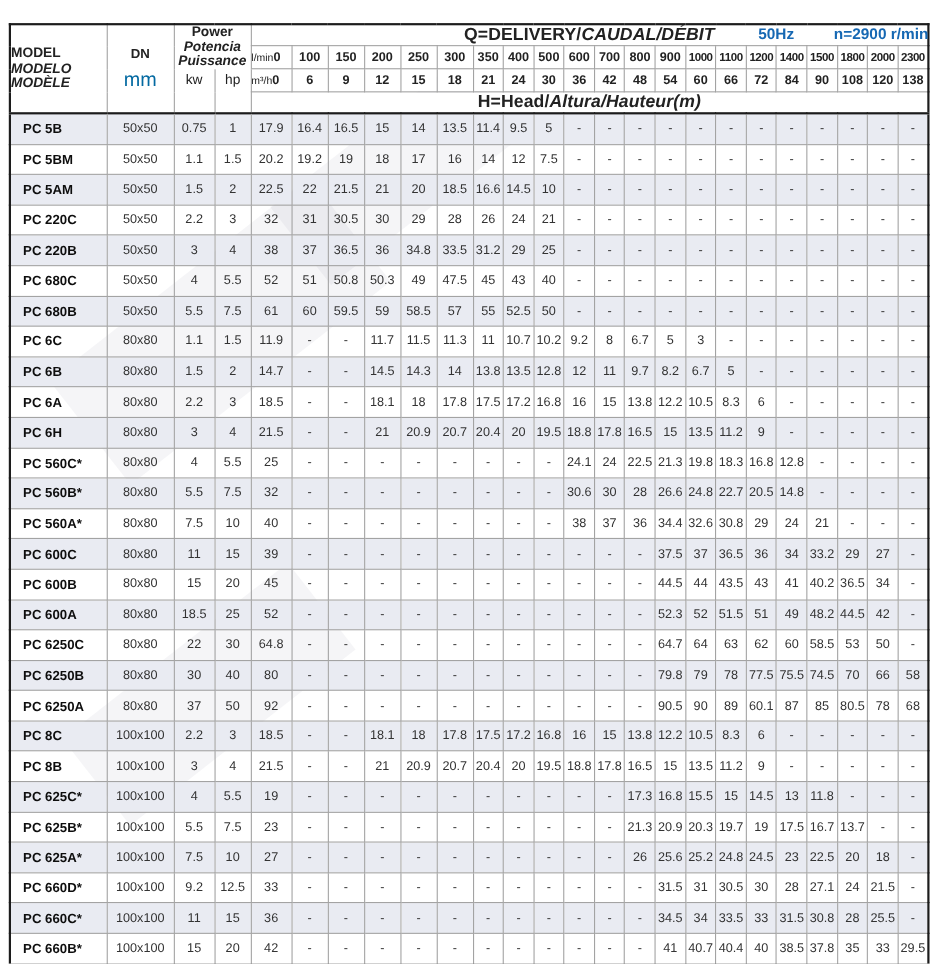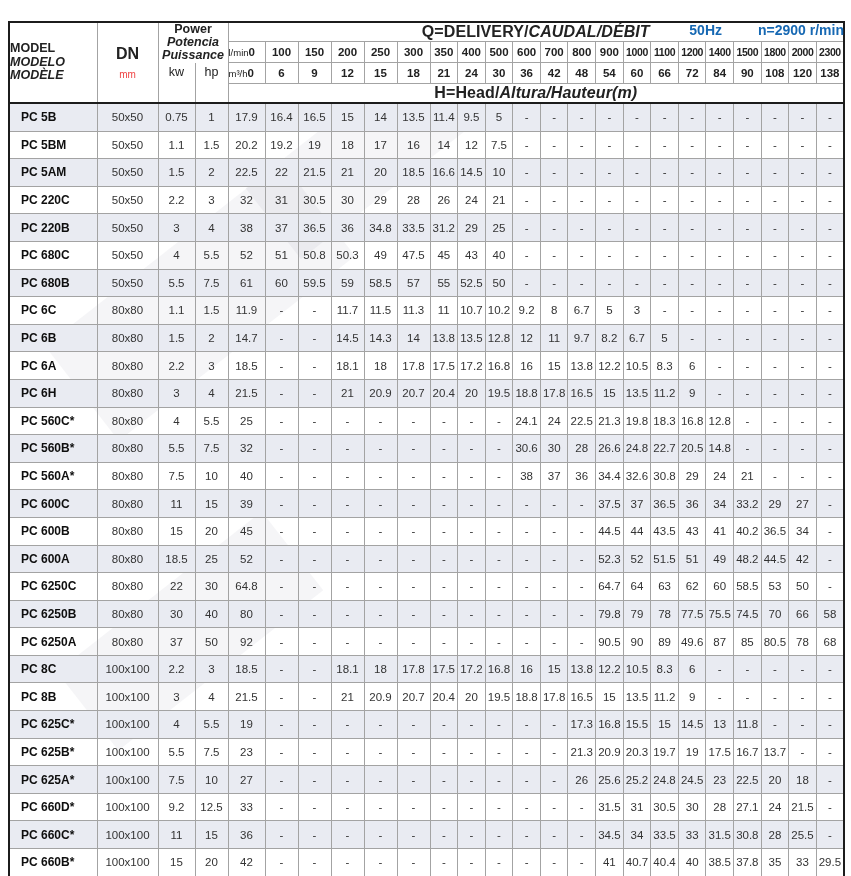--- a/index.html
+++ b/index.html
@@ -27,22 +27,22 @@
 
   
   thead th{font-weight:bold;color:#222;background:#fff;}
   .hr1{height:16px;}
   .hr2{height:21px;}
   .hr3{height:21px;}
   .hr4{height:13px;padding-left:28px;}
   .model-h,.dn-h{vertical-align:middle;}
   .model-h div{font-size:12.5px;line-height:13.5px;text-align:left;}
   .dn-h{vertical-align:middle;}
-  .dn-h .dn-top{font-size:16px;text-align:center;padding-bottom:6px;}
-  .dn-h .dn-unit{font-size:10px;font-weight:normal;text-align:center;color:#ef4444;}
+  .dn-h .dn-top{font-size:12px;text-align:center;padding-bottom:6px;}
+  .dn-h .dn-unit{font-size:18px;font-weight:normal;text-align:center;color:#0369a1;}
   .power-h{border-bottom:none;vertical-align:middle;}
   .power-h div{font-size:12.5px;line-height:13px;text-align:center;}
   .kw-h,.hp-h{border-top:none;font-weight:normal;font-size:12.5px;vertical-align:top;
     padding-top:2px;text-align:center;}
   .it{font-style:italic;}
   .q-title,.h-title{text-align:center;font-size:16px;letter-spacing:.1px;}
   .num-h{text-align:center;font-size:11.5px;}
   .num-h.wide{font-size:10.5px;letter-spacing:-.4px;text-align:center;}
   .flow0{text-align:left;margin-left:13px;}
   .flow0 .unit-lab{font-weight:normal;font-size:9.5px;}
@@ -692,21 +692,21 @@
           <td>-</td>
           <td>-</td>
           <td>-</td>
           <td>-</td>
           <td>-</td>
           <td>-</td>
           <td>-</td>
           <td>90.5</td>
           <td>90</td>
           <td>89</td>
-          <td>49.6</td>
+          <td>60.1</td>
           <td>87</td>
           <td>85</td>
           <td>80.5</td>
           <td>78</td>
           <td>68</td>
         </tr>
         <tr>
           <td class="model">PC 8C</td>
           <td>100x100</td>
           <td>2.2</td>

